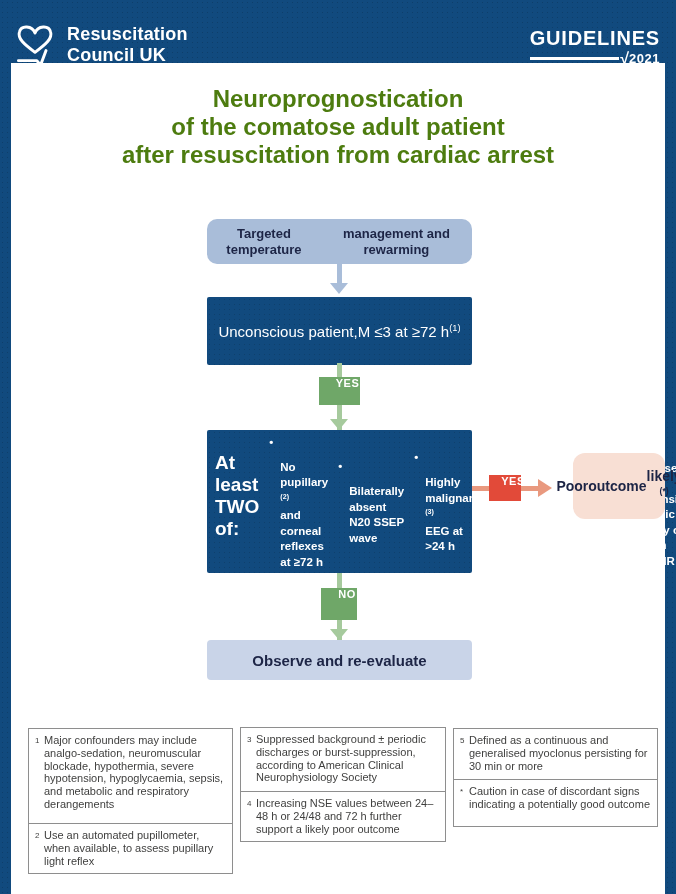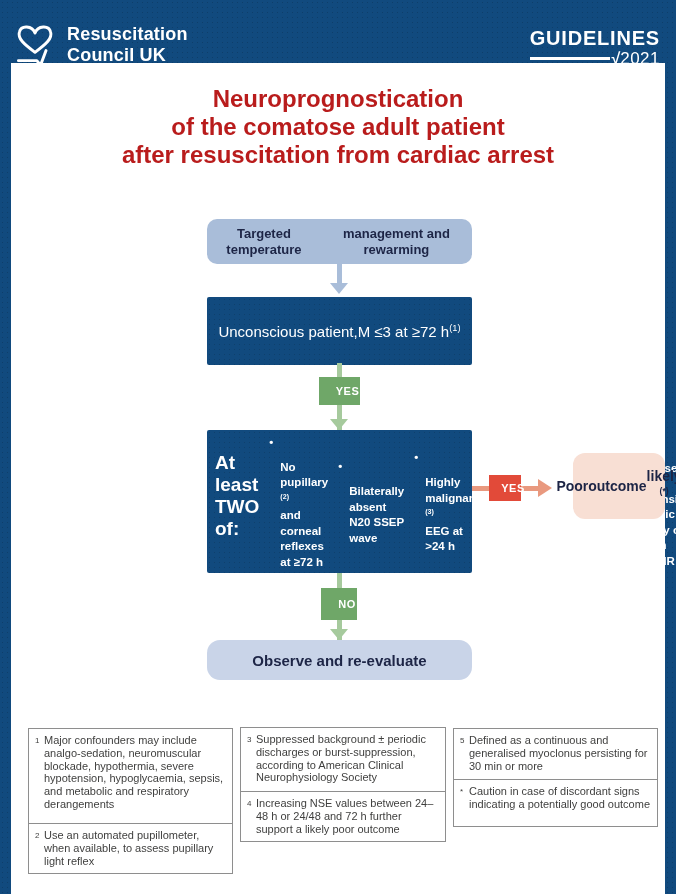--- a/index.html
+++ b/index.html
@@ -17,29 +17,29 @@
     padding:0 16px 0 12px; color:#fff;
   }
   .brand { display:flex; align-items:center; gap:9px; }
   .brand svg { display:block; }
   .brand-text { display:flex; flex-direction:column; font-weight:bold; font-size:18px; line-height:21px; letter-spacing:0.2px; }
   .guidelines { display:flex; flex-direction:column; align-items:flex-end; margin-top:6px; }
   .gl-title { font-weight:bold; font-size:20px; letter-spacing:0.8px; line-height:22px; }
   .gl-row { display:flex; align-items:center; width:100%; }
   .gl-line { flex:1; height:2.5px; background:#fff; margin-right:1px; }
   .gl-tick { font-weight:bold; font-size:16px; line-height:18px; }
-  .gl-year { font-weight:normal; font-size:17px; line-height:19px; letter-spacing:0.5px; }
+  .gl-year { font-weight:bold; font-size:13px; line-height:19px; letter-spacing:0.5px; }
   
   .content {
     position:absolute; left:11px; right:11px; top:63px; bottom:0;
     background:#ffffff;
   }
   .title {
     position:absolute; top:22px; left:0; right:0; text-align:center;
-    color:#b91c1c; font-size:24px; line-height:28px; font-weight:bold;
+    color:#4d7c0f; font-size:24px; line-height:28px; font-weight:bold;
   }
   .title span { display:block; }
   
   .node { position:absolute; display:flex; flex-direction:row; align-items:center; justify-content:center; text-align:center; }
   .node span { display:block; }
   .box-ttm {
     left:196px; top:156px; width:265px; height:45px; border-radius:10px;
     background:#a9bdd9; color:#1d2546; font-weight:bold; font-size:13px; line-height:16px;
   }
   .box-dark {
@@ -54,33 +54,33 @@
   .crit-heading { width:100%; text-align:left; font-size:19px; font-weight:bold; margin-bottom:14px; }
   .crit-item { display:flex; align-items:flex-start; padding-left:10px; font-size:11.5px; line-height:15.5px; font-weight:bold; }
   .crit-bullet { width:11px; flex:0 0 11px; }
   .crit-text { flex:1;margin-top:25px; }
   sup { font-size:0.62em; vertical-align:baseline; position:relative; top:-0.45em; }
   .box-outcome {
     left:562px; top:390px; width:92px; height:66px; border-radius:12px;
     background:#f8dfd4; color:#1d2546; font-weight:bold; font-size:14px; line-height:17px;
   }
   .box-observe {
-    left:196px; top:577px; width:265px; height:40px; border-radius:13px;
+    left:196px; top:577px; width:265px; height:40px; border-radius:4px;
     background:#c9d4e8; color:#1d2546; font-weight:bold; font-size:15px;
   }
   
   .stem-v { position:absolute; width:5px; }
   .stem-h { position:absolute; height:5px; }
   .head-down { position:absolute; width:0; height:0; border-left:9px solid transparent; border-right:9px solid transparent; }
   .head-right { position:absolute; width:0; height:0; border-top:9px solid transparent; border-bottom:9px solid transparent; }
   .c-blue { background:#a9bdd9; }
   .c-green { background:#a6ca9d; }
   .c-salmon { background:#e9997f; }
   .label-tag {
-    position:absolute; display:flex; align-items:center; justify-content:center;
+    position:absolute; display:flex; align-items:flex-start; justify-content:center;
     color:#fff; font-weight:bold; font-size:11px; letter-spacing:0.5px;padding-left:16px;
   }
   .tag-green { background:#6fa768; }
   .tag-red { background:#e24a39; }
   
   .fn-col { position:absolute; display:flex; flex-direction:column; }
   .fn-box {
     border:1px solid #8e8e8e; background:#fff; padding:5px 7px 6px 6px;
     display:flex; color:#3f3f3e; font-size:11px; line-height:12.8px;
   }

